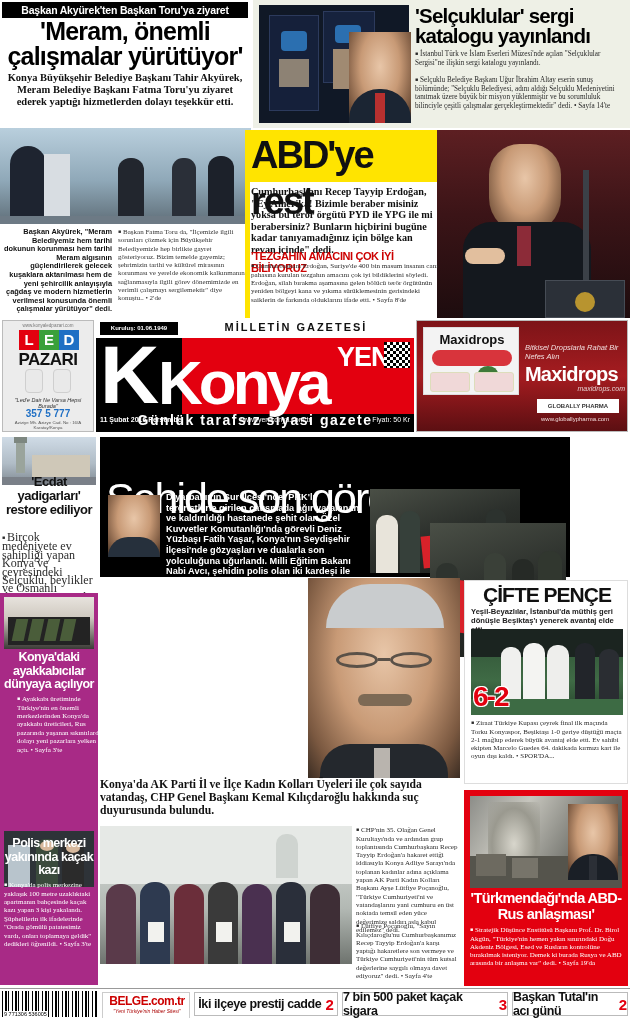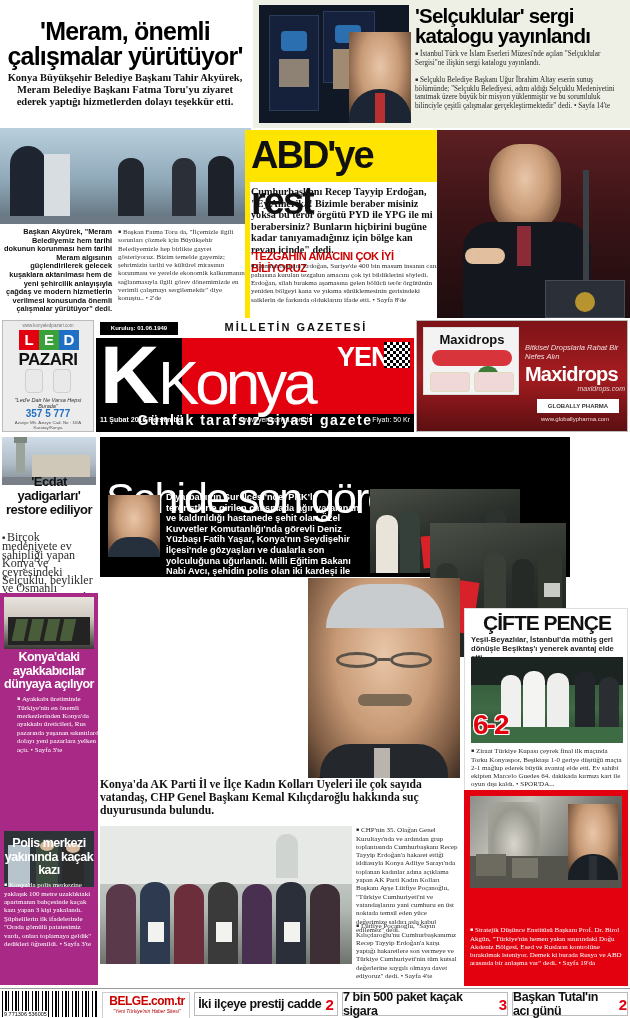--- a/index.html
+++ b/index.html
@@ -84,21 +84,21 @@
   
   #ad-led { left:2px; top:320px; width:92px; height:112px; background:#ececec; border:1px solid #bbb; }
   .led-sq { width:20px; height:20px; display:inline-block; color:#fff; font-weight:900; font-size:15px; text-align:center; line-height:20px; }
   #masthead { left:96px; top:320px; width:318px; height:112px; background:#000; }
   #mh-top { left:0; top:0; width:318px; height:18px; background:#fff; }
   #mh-kurulus { left:4px; top:2px; width:78px; height:13px; background:#000; color:#fff; font-size:6px; font-weight:bold; text-align:center; line-height:13px; }
   #mh-milletin { left:86px; top:1px; width:228px; text-align:center; font-weight:900; font-size:11px; letter-spacing:2px; color:#111; }
   #mh-red { left:86px; top:18px; width:232px; height:76px; background:#e3000f; }
   #mh-k { left:4px; top:18px; width:96px; height:76px; color:#fff; font-weight:900; font-size:82px; line-height:74px; letter-spacing:-6px; }
   #mh-yeni { left:196px; top:22px; width:104px; text-align:right; color:#fff; font-weight:900; font-size:27px; letter-spacing:-1px; }
-  #mh-konya { left:62px; top:34px; width:250px; color:#fff; font-weight:400; font-size:62px; line-height:58px; letter-spacing:-4px; }
+  #mh-konya { left:62px; top:34px; width:250px; color:#fff; font-weight:700; font-size:62px; line-height:58px; letter-spacing:-4px; }
   #mh-qr { left:288px; top:22px; width:26px; height:26px; background:
     repeating-conic-gradient(#fff 0 25%, #000 0 50%) 0 0/6px 6px; }
   #mh-slogan { left:0px; top:92px; width:318px; text-align:center; color:#fff; font-weight:900; font-size:14px; letter-spacing:1.5px; }
   #mh-date { left:4px; top:96px; width:120px; color:#fff; font-size:7px; font-weight:bold; }
   #mh-web  { left:120px; top:96px; width:120px; text-align:center; color:#fff; font-size:7px; }
   #mh-price{ left:246px; top:96px; width:68px; text-align:right; color:#fff; font-size:7px; }
 
   #ad-maxi { left:416px; top:320px; width:212px; height:112px; background:linear-gradient(180deg,#7d1418 0%, #a51c20 50%, #5c0f12 100%); border:1px solid #bbb; }
   #maxi-box { left:6px; top:6px; width:96px; height:68px; background:#f3f3f3; border:1px solid #ddd; }
   #maxi-title { left:108px; top:42px; width:100px; color:#fff; font-weight:900; font-size:20px; letter-spacing:-0.8px; }
@@ -133,21 +133,21 @@
   
   #art-main { left:100px; top:578px; width:360px; height:300px; }
   #main-head { left:0px; top:0px; width:230px; font-weight:900; font-size:59px; line-height:62px; letter-spacing:-3px; color:#111; }
   #main-face { left:208px; top:0px; width:152px; height:200px; }
   #main-sub { left:0px; top:200px; width:358px; font-family:"Liberation Serif", serif; font-weight:bold; font-size:11.6px; line-height:13.2px; color:#111; }
   #main-photo { left:0px; top:248px; width:252px; height:138px; }
   #main-col1 { left:256px; top:248px; width:102px; font-family:"Liberation Serif", serif; font-size:7px; line-height:8.3px; color:#2b2b2b; }
   #main-col2 { left:256px; top:344px; width:102px; font-family:"Liberation Serif", serif; font-size:7px; line-height:8.3px; color:#2b2b2b; }
 
   
-  #art-cifte { left:464px; top:580px; width:164px; height:204px; background:#fff; border:1px solid #ddd;margin-top:28px; }
+  #art-cifte { left:464px; top:580px; width:164px; height:204px; background:#fff; border:1px solid #ddd; }
   #cifte-head { left:2px; top:2px; width:160px; text-align:center; font-weight:900; font-size:21px; letter-spacing:-1px; color:#111; }
   #cifte-sub { left:6px; top:26px; width:152px; font-weight:bold; font-size:7.6px; line-height:9px; color:#222; }
   #cifte-photo { left:6px; top:48px; width:152px; height:86px; }
   #cifte-score { left:8px; top:100px; width:56px; color:#e3000f; font-weight:900; font-size:28px; letter-spacing:-2px; text-shadow:1px 1px 0 #fff,-1px -1px 0 #fff,1px -1px 0 #fff,-1px 1px 0 #fff; }
   #cifte-body { left:6px; top:138px; width:152px; font-family:"Liberation Serif", serif; font-size:7px; line-height:8.3px; color:#2b2b2b; }
 
   
   #art-turk { left:464px; top:790px; width:164px; height:196px; background:#e3000f; }
   #turk-photo { left:6px; top:6px; width:152px; height:92px; }
   #turk-portrait { left:104px; top:14px; width:50px; height:76px; }
@@ -169,20 +169,21 @@
   #teaser2 { left:342px; width:166px; }
   #teaser3 { left:512px; width:116px; }
   .flag { position:absolute; background:#d8222a; }
 </style>
 </head>
 <body>
 
 <div class="page">
 
   <div class="abs" id="art-visit">
+    <div class="abs" id="visit-kicker">Başkan Akyürek'ten Başkan Toru'ya ziyaret</div>
     <div class="abs" id="visit-head">'Meram, önemli çalışmalar yürütüyor'</div>
     <div class="abs" id="visit-sub">Konya Büyükşehir Belediye Başkanı Tahir Akyürek, Meram Belediye Başkanı Fatma Toru'yu ziyaret ederek yaptığı hizmetlerden dolayı teşekkür etti.</div>
   </div>
   <div class="abs photo sky" id="visit-photo">
     <div class="abs" style="left:10px;top:18px;width:36px;height:78px;background:#1e2430;border-radius:18px 18px 0 0;"></div>
     <div class="abs" style="left:44px;top:26px;width:26px;height:70px;background:#d8dde2;"></div>
     <div class="abs" style="left:118px;top:30px;width:26px;height:66px;background:#22262e;border-radius:12px 12px 0 0;"></div>
     <div class="abs" style="left:172px;top:30px;width:24px;height:66px;background:#2a2f38;border-radius:11px 11px 0 0;"></div>
     <div class="abs" style="left:208px;top:28px;width:26px;height:68px;background:#1c212a;border-radius:12px 12px 0 0;"></div>
     <div class="abs" style="left:0;top:88px;width:251px;height:8px;background:#6d7a85;"></div>
@@ -375,20 +376,21 @@
     <div class="abs photo smoke" id="turk-photo">
       <div class="abs" style="left:18px;top:6px;width:52px;height:60px;background:radial-gradient(ellipse at 50% 70%,#d8d6cc 0%,#9a998f 60%,rgba(120,118,110,0) 100%);"></div>
       <div class="abs" style="left:0;top:60px;width:152px;height:32px;background:#55544c;"></div>
       <div class="abs" style="left:6px;top:58px;width:30px;height:22px;background:#6d6a60;"></div>
       <div class="abs" style="left:42px;top:62px;width:26px;height:20px;background:#77746a;"></div>
     </div>
     <div class="abs face" id="turk-portrait">
       <div class="abs" style="left:0;bottom:0;width:50px;height:26px;background:#1a1f26;border-radius:24px 24px 0 0;"></div>
       <div class="abs" style="left:21px;bottom:0;width:8px;height:24px;background:#2b2f36;"></div>
     </div>
+    <div class="abs" id="turk-head">'Türkmendağı'nda ABD-Rus anlaşması'</div>
     <div class="abs bullet" id="turk-body">Stratejik Düşünce Enstitüsü Başkanı Prof. Dr. Birol Akgün, "Türkiye'nin hemen yakın sınırındaki Doğu Akdeniz Bölgesi, Esed ve Rusların kontrolüne bırakılmak isteniyor. Demek ki burada Rusya ve ABD arasında bir anlaşma var" dedi. • Sayfa 19'da</div>
   </div>
 
   <div class="abs" id="bottombar">
     <div class="abs" id="barcode">
       <span id="barcode-num">9 771306 536005</span>
     </div>
     <div class="abs" id="belge">
       <div class="abs" id="belge-t">BELGE.com.tr</div>
       <div class="abs" id="belge-s">"Yeni Türkiye'nin Haber Sitesi"</div>

